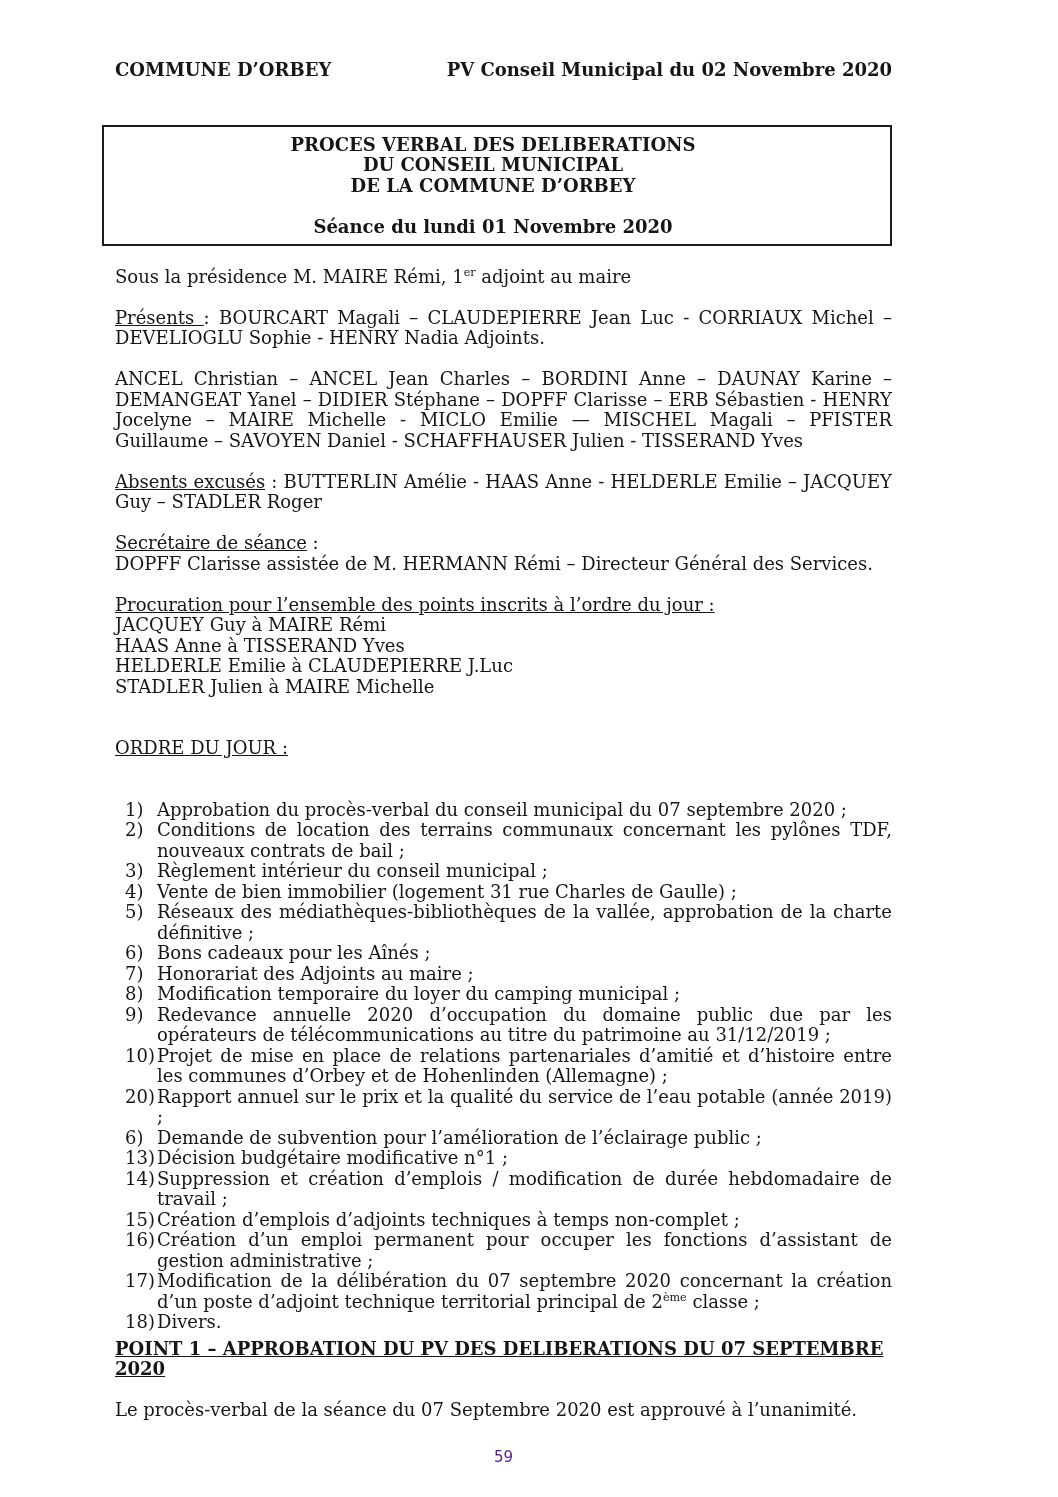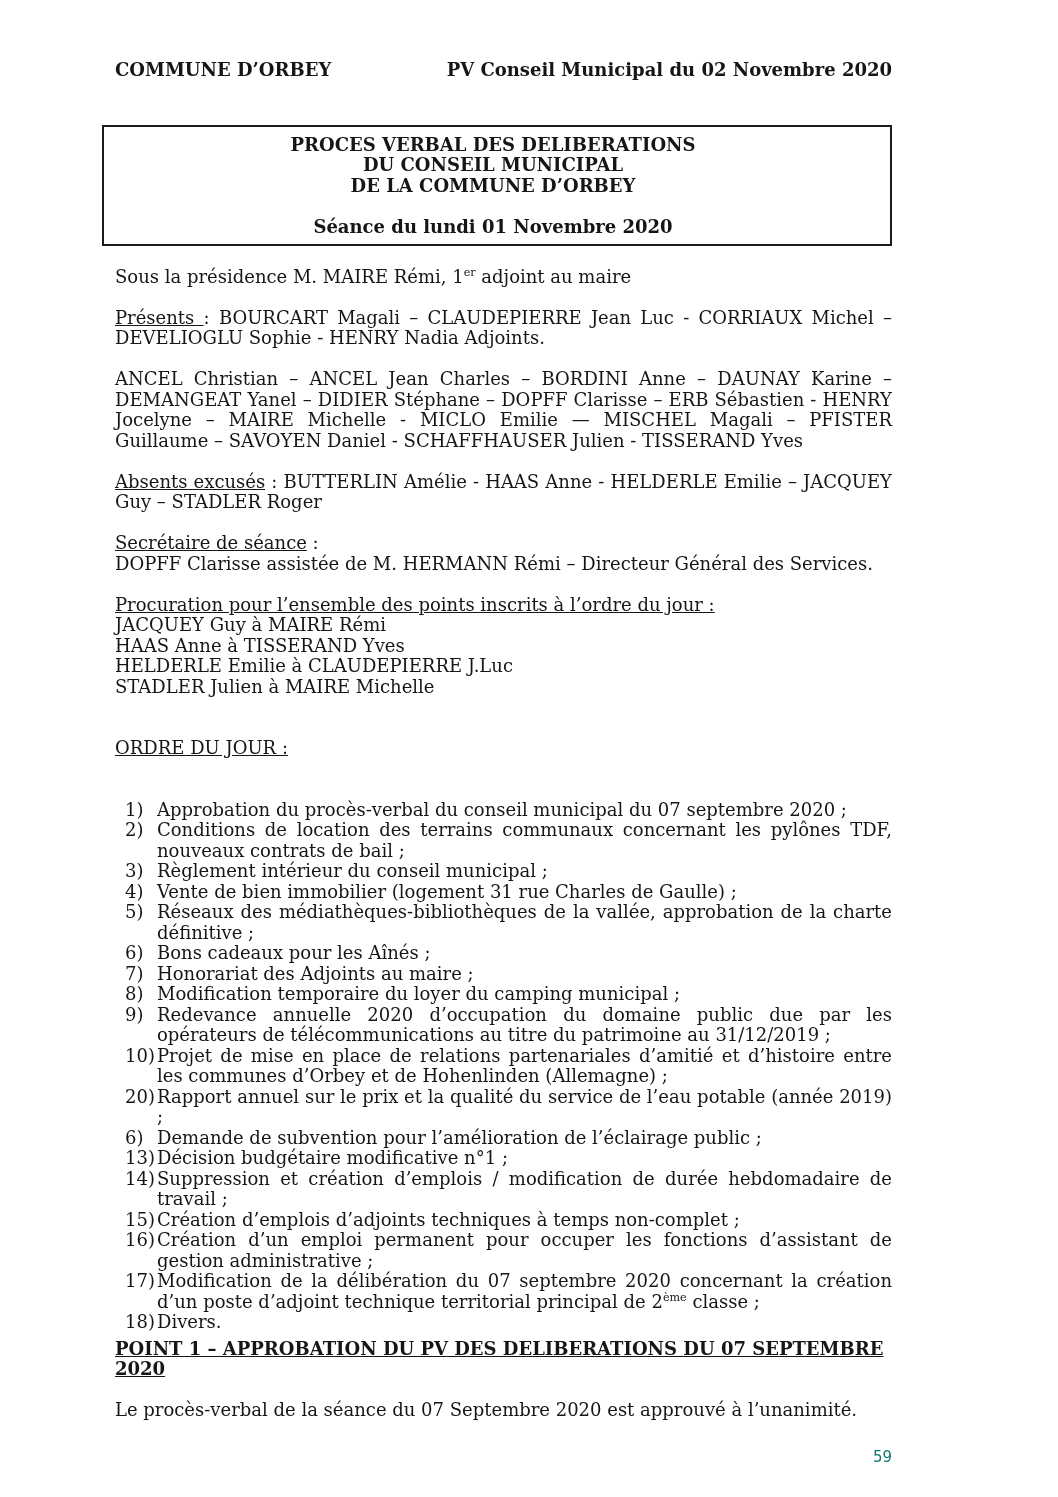--- a/index.html
+++ b/index.html
@@ -49,24 +49,24 @@
     position: absolute;
     left: 10px;
     top: 0;
   }
   .point-heading {
     margin-top: 6px;
     font-weight: bold;
   }
   .page-number {
     margin-top: 26px;
-    text-align: right;
+    text-align: center;
     font-family: "DejaVu Sans", "Liberation Sans", sans-serif;
     font-size: 15px;
-    color: #0f766e;
+    color: #4c1d95;
   }
 </style>
 </head>
 <body>
 
 <div class="page">
 
   <div class="doc-header">
     <span>COMMUNE D’ORBEY</span>
     <span>PV Conseil Municipal du 02 Novembre 2020</span>

